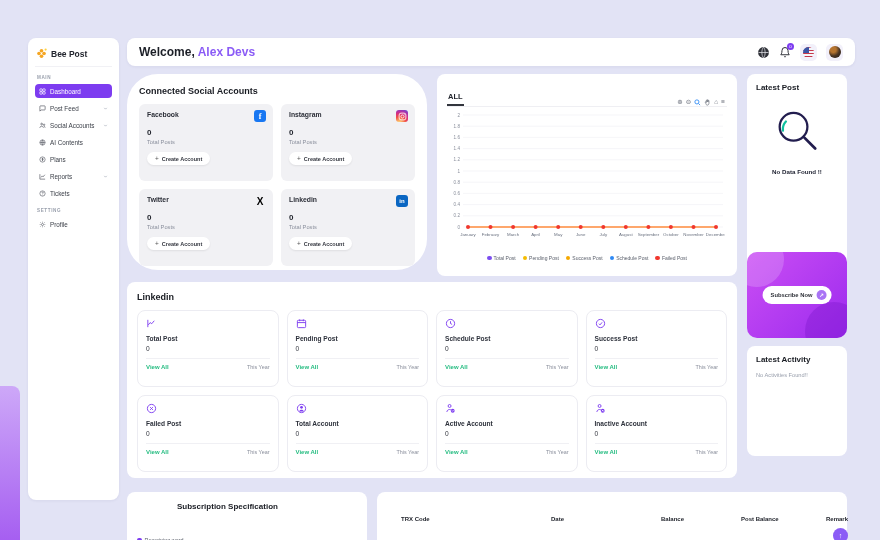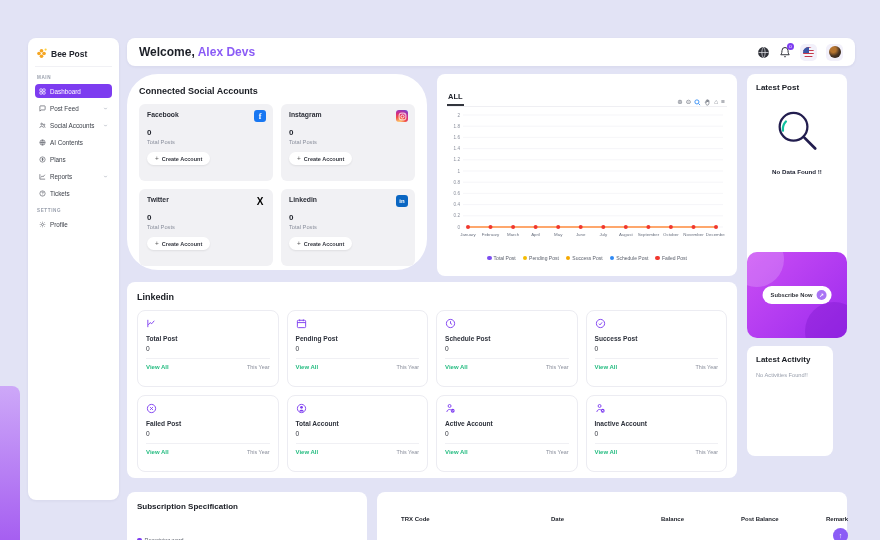--- a/index.html
+++ b/index.html
@@ -66,21 +66,21 @@
   .lg i{width:4.5px;height:4.5px;border-radius:50%;display:inline-block;}
   
   .latestpost{left:747px;top:74px;width:100px;height:210px;padding:9px;}
   .nodata-art{display:flex;justify-content:center;margin-top:14px;}
   .nodata-text{text-align:center;font-size:6.2px;font-weight:700;color:#1d2030;margin-top:10px;}
   .subscribe{position:absolute;left:747px;top:252px;width:100px;height:86px;border-radius:10px;background:linear-gradient(135deg,#cb4ef4,#9c2bee);overflow:hidden;}
   .subscribe .c1{position:absolute;left:-18px;top:-20px;width:55px;height:55px;border-radius:50%;background:rgba(255,255,255,.18);}
   .subscribe .c2{position:absolute;right:-16px;bottom:-22px;width:58px;height:58px;border-radius:50%;background:rgba(120,20,200,.35);}
   .sub-btn{position:absolute;left:50%;top:50%;transform:translate(-50%,-50%);background:#fff;border-radius:10px;padding:4px 5px 4px 8px;display:flex;align-items:center;gap:4px;font-size:5.8px;font-weight:700;color:#2e3138;cursor:pointer;white-space:nowrap;}
   .sub-arrow{width:10px;height:10px;border-radius:50%;background:#a974f5;color:#fff;font-size:5.5px;display:flex;align-items:center;justify-content:center;}
-  .latestact{left:747px;top:346px;width:86px;height:110px;padding:9px;}
+  .latestact{left:747px;top:346px;width:100px;height:110px;padding:9px;}
   .noact{font-size:5.7px;color:#9aa0ad;margin-top:8px;}
   
   .overview{left:127px;top:282px;width:610px;height:196px;padding:10px;}
   .ov-grid{display:grid;grid-template-columns:repeat(4,1fr);gap:8px;margin-top:8px;}
   .ov-tile{border:1px solid #ececf2;border-radius:8px;padding:7px 8px 5px;height:77px;box-sizing:border-box;}
   .ov-ic{width:11px;height:11px;color:#7d3cf0;}
   .ov-ic svg{width:11px;height:11px;}
   .ov-title{font-size:6.6px;font-weight:700;color:#2e323c;margin-top:6px;}
   .ov-val{font-size:6.6px;color:#33363f;margin-top:3px;}
   .ov-foot{border-top:1px solid #f0f0f4;margin-top:6px;padding-top:5px;display:flex;justify-content:space-between;align-items:center;}
@@ -517,21 +517,21 @@
         <div class="ov-foot">
             <span class="viewall">View All</span>
             <span class="thisyear">This Year</span>
           </div>
       </div>
 
     </div>
   </div>
 
   <div class="card subspec">
-    <div class="card-title" style="font-size:8px;">Subscription Specification</div>
+    <div class="card-title" style="font-size:8px;margin-left:40px;">Subscription Specification</div>
     <div class="spec-legend">
         <i></i>
         <span>Remaining word</span>
       </div>
   </div>
 
   <div class="card trxlog">
     <div class="trx-head">
       <span class="c1">TRX Code</span>
       <span class="c2">Date</span>

